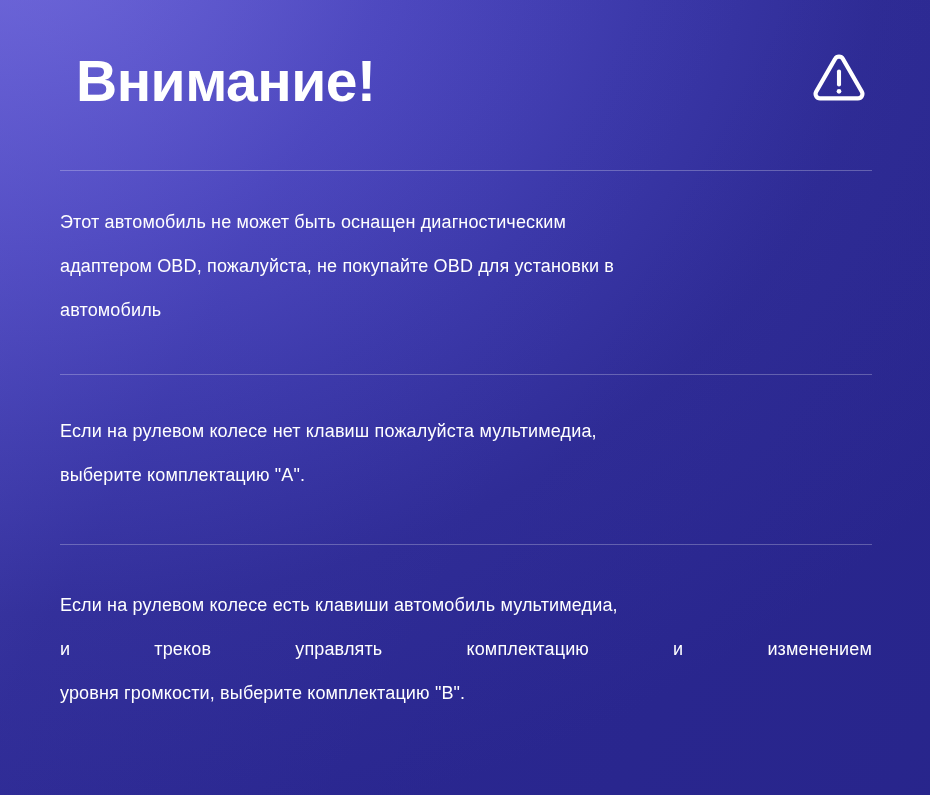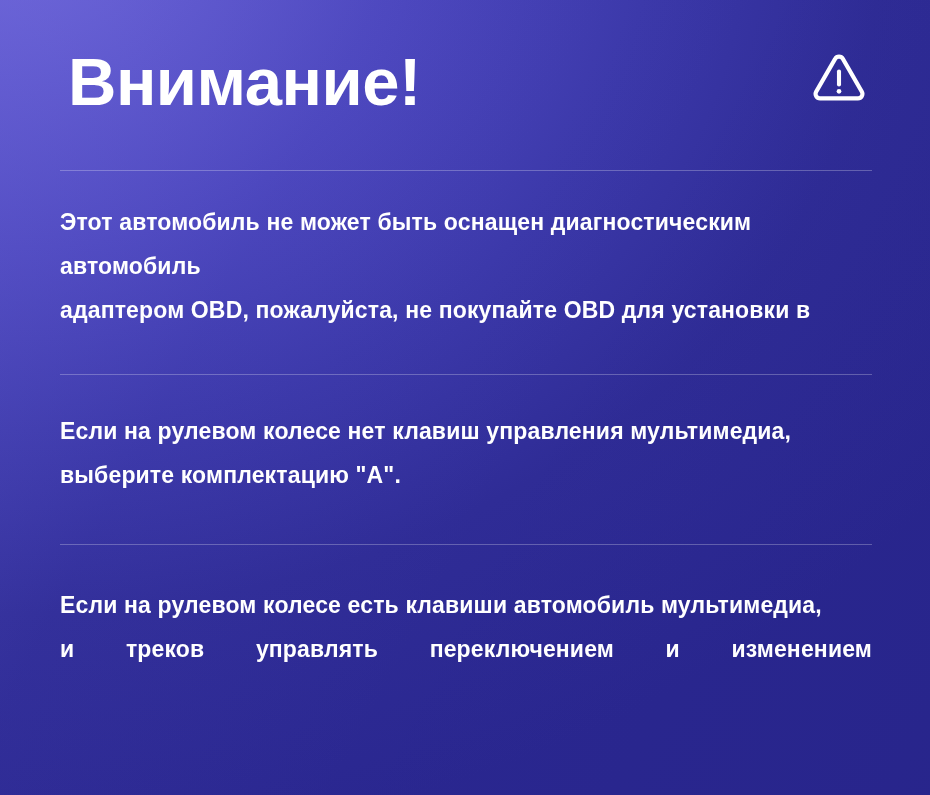--- a/index.html
+++ b/index.html
@@ -44,23 +44,23 @@
   
   .header-row {
     position: relative;
     height: 170px;
     display: flex;
     align-items: center;
     justify-content: space-between;
   }
 
   .page-title {
-    margin: 8px;
+    margin: 16px;
     color: #ffffff;
-    font-size: 67px;
+    font-size: 57px;
     font-weight: 700;
     letter-spacing: -0.5px;
     line-height: 1;
     white-space: nowrap;
     transform: translateY(-4px);
   }
 
   .warning-icon {
     width: 58px;
     height: 58px;
@@ -79,23 +79,23 @@
     height: 1px;
     width: 812px;
     background: rgba(255,255,255,0.26);
     border: 0;
     margin: 0;
   }
 
   
   .notice-block {
     color: #ffffff;
-    font-size: 23px;
+    font-size: 18px;
     line-height: 44px;
-    font-weight: 700;
+    font-weight: 400;
     width: 812px;
     letter-spacing: 0.15px;
   }
 
   .notice-block.block-1 { padding-top: 29px; padding-bottom: 42px; }
   .notice-block.block-2 { padding-top: 34px; padding-bottom: 47px; }
   .notice-block.block-3 { padding-top: 38px; padding-bottom: 40px; }
 
   .notice-block .line {
     display: block;
@@ -123,39 +123,40 @@
           <line x1="29" y1="21.5" x2="29" y2="34.5" stroke="#ffffff" stroke-width="4.1" stroke-linecap="round"></line>
           <circle cx="29" cy="41.3" r="2.35" fill="#ffffff"></circle>
         </svg>
       </span>
     </div>
 
     <hr class="divider">
 
     <div class="notice-block block-1">
       <span class="line">Этот автомобиль не может быть оснащен диагностическим</span>
+      <span class="line">адаптером OBD, пожалуйста, не покупайте OBD для установки в</span>
       <span class="line">автомобиль</span>
-      <span class="line">адаптером OBD, пожалуйста, не покупайте OBD для установки в</span>
     </div>
 
     <hr class="divider">
 
     <div class="notice-block block-2">
-      <span class="line">Если на рулевом колесе нет клавиш управления мультимедиа,</span>
+      <span class="line">Если на рулевом колесе нет клавиш пожалуйста мультимедиа,</span>
       <span class="line">выберите комплектацию "A".</span>
     </div>
 
     <hr class="divider">
 
     <div class="notice-block block-3">
       <span class="line">Если на рулевом колесе есть клавиши автомобиль мультимедиа,</span>
       <span class="line justified">
         <span>и</span>
         <span>треков</span>
         <span>управлять</span>
-        <span>переключением</span>
+        <span>комплектацию</span>
         <span>и</span>
         <span>изменением</span>
       </span>
+      <span class="line">уровня громкости, выберите комплектацию "B".</span>
     </div>
 
   </div>
 </div>
 
 </body></html>

